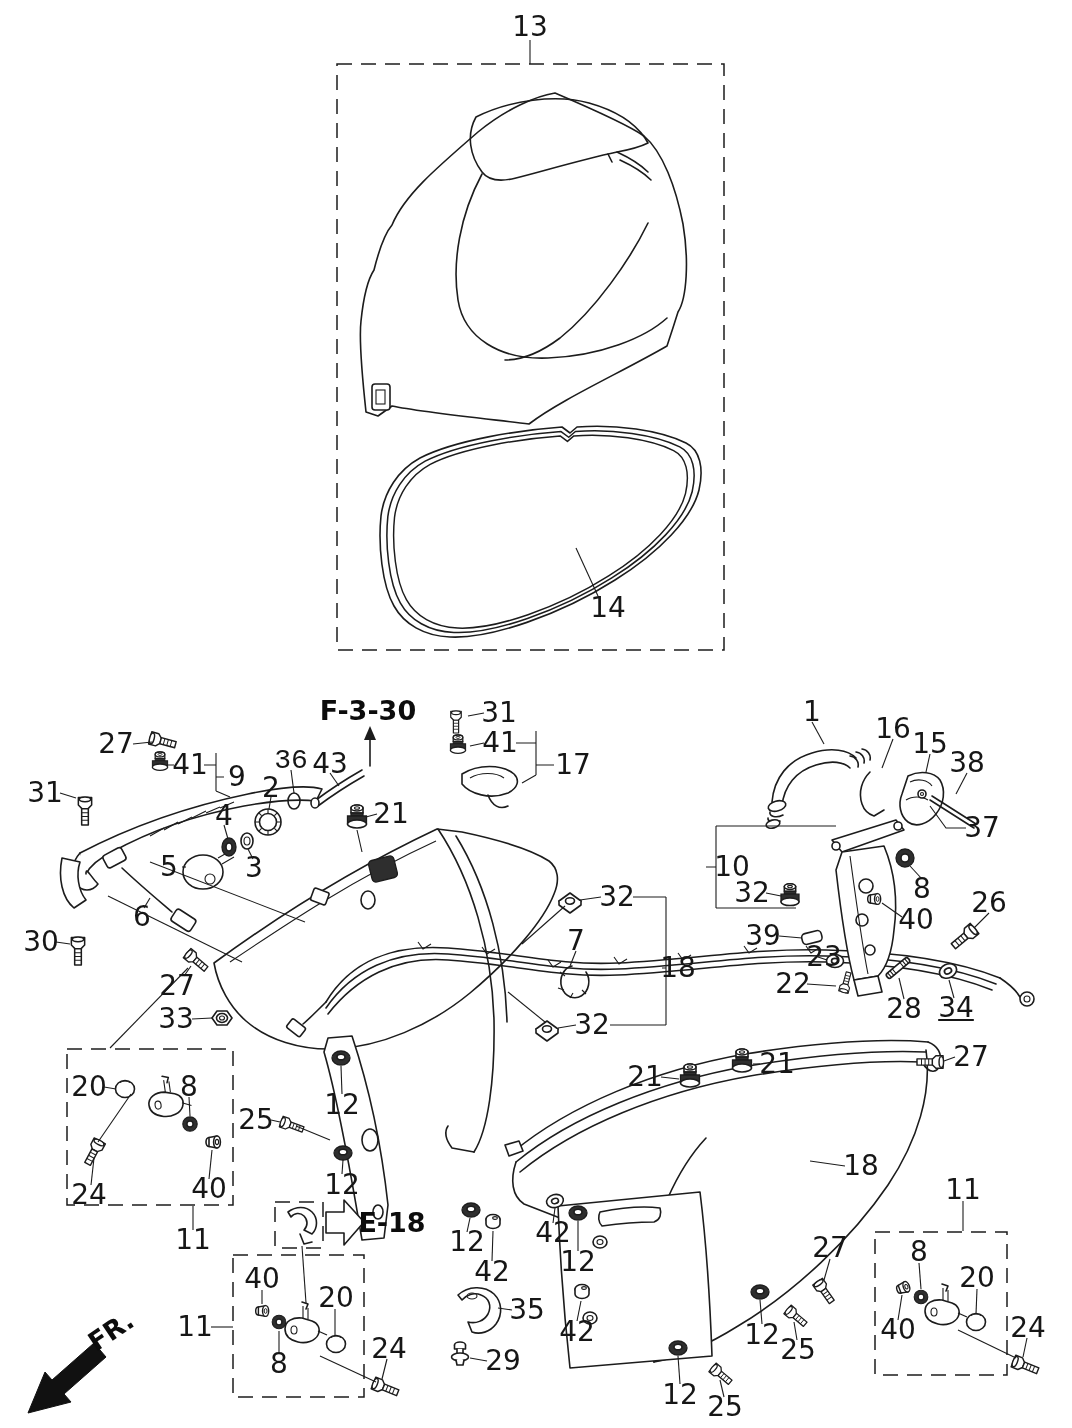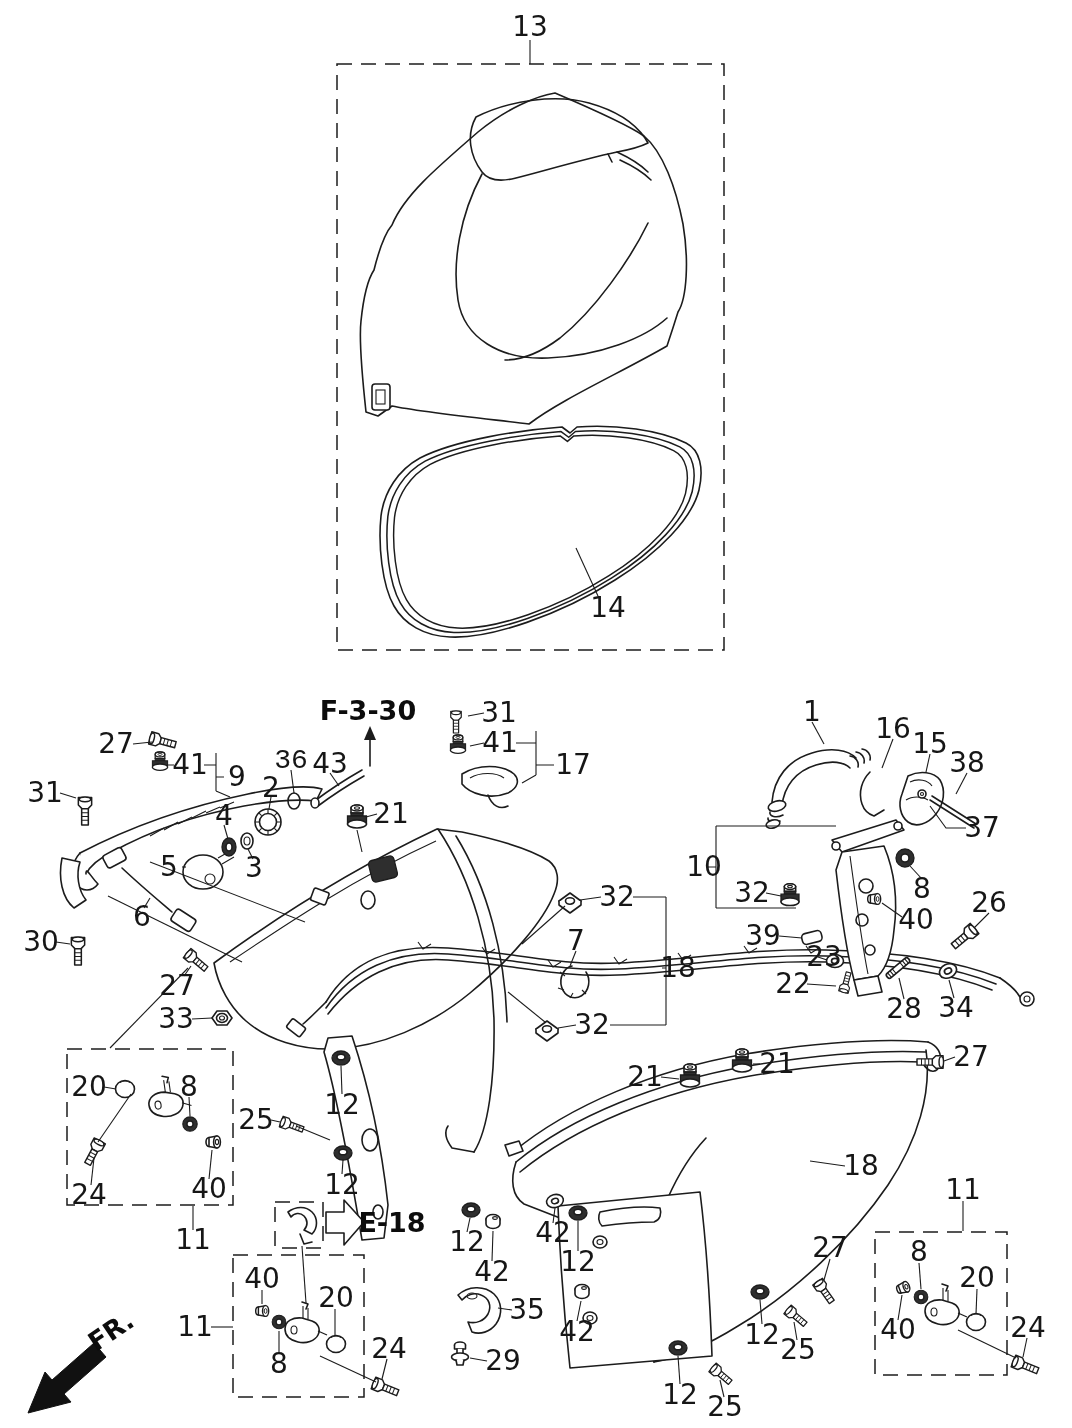--- a/index.html
+++ b/index.html
@@ -418,30 +418,30 @@
       <div class="plabel" style="left: 576px; top: 941px;">7</div>
       <div class="plabel" style="left: 678px; top: 968px;">18</div>
       <div class="plabel" style="left: 592px; top: 1025px;">32</div>
       <div class="plabel" style="left: 645px; top: 1077px;">21</div>
       <div class="plabel" style="left: 777px; top: 1064px;">21</div>
       <div class="plabel" style="left: 812px; top: 712px;">1</div>
       <div class="plabel" style="left: 893px; top: 729px;">16</div>
       <div class="plabel" style="left: 930px; top: 744px;">15</div>
       <div class="plabel" style="left: 967px; top: 763px;">38</div>
       <div class="plabel" style="left: 982px; top: 828px;">37</div>
-      <div class="plabel" style="left: 704px; top: 867px;">10</div>
+      <div class="plabel" style="left: 732px; top: 867px;">10</div>
       <div class="plabel" style="left: 752px; top: 893px;">32</div>
       <div class="plabel" style="left: 922px; top: 889px;">8</div>
       <div class="plabel" style="left: 916px; top: 920px;">40</div>
       <div class="plabel" style="left: 989px; top: 903px;">26</div>
       <div class="plabel" style="left: 763px; top: 936px;">39</div>
       <div class="plabel" style="left: 804px; top: 957px; margin-left: 20px;">23</div>
       <div class="plabel" style="left: 793px; top: 984px;">22</div>
       <div class="plabel" style="left: 904px; top: 1009px;">28</div>
-      <div class="plabel" style="left: 956px; top: 1008px;">34</div>
+      <div class="plabel" style="left: 956px; top: 1008px; text-decoration: underline;">34</div>
       <div class="plabel" style="left: 971px; top: 1057px;">27</div>
       <div class="plabel" style="left: 861px; top: 1166px;">18</div>
       <div class="plabel" style="left: 89px; top: 1087px;">20</div>
       <div class="plabel" style="left: 189px; top: 1087px;">8</div>
       <div class="plabel" style="left: 89px; top: 1195px;">24</div>
       <div class="plabel" style="left: 209px; top: 1189px;">40</div>
       <div class="plabel" style="left: 193px; top: 1240px;">11</div>
       <div class="plabel" style="left: 256px; top: 1120px;">25</div>
       <div class="plabel" style="left: 342px; top: 1105px;">12</div>
       <div class="plabel" style="left: 342px; top: 1185px;">12</div>

